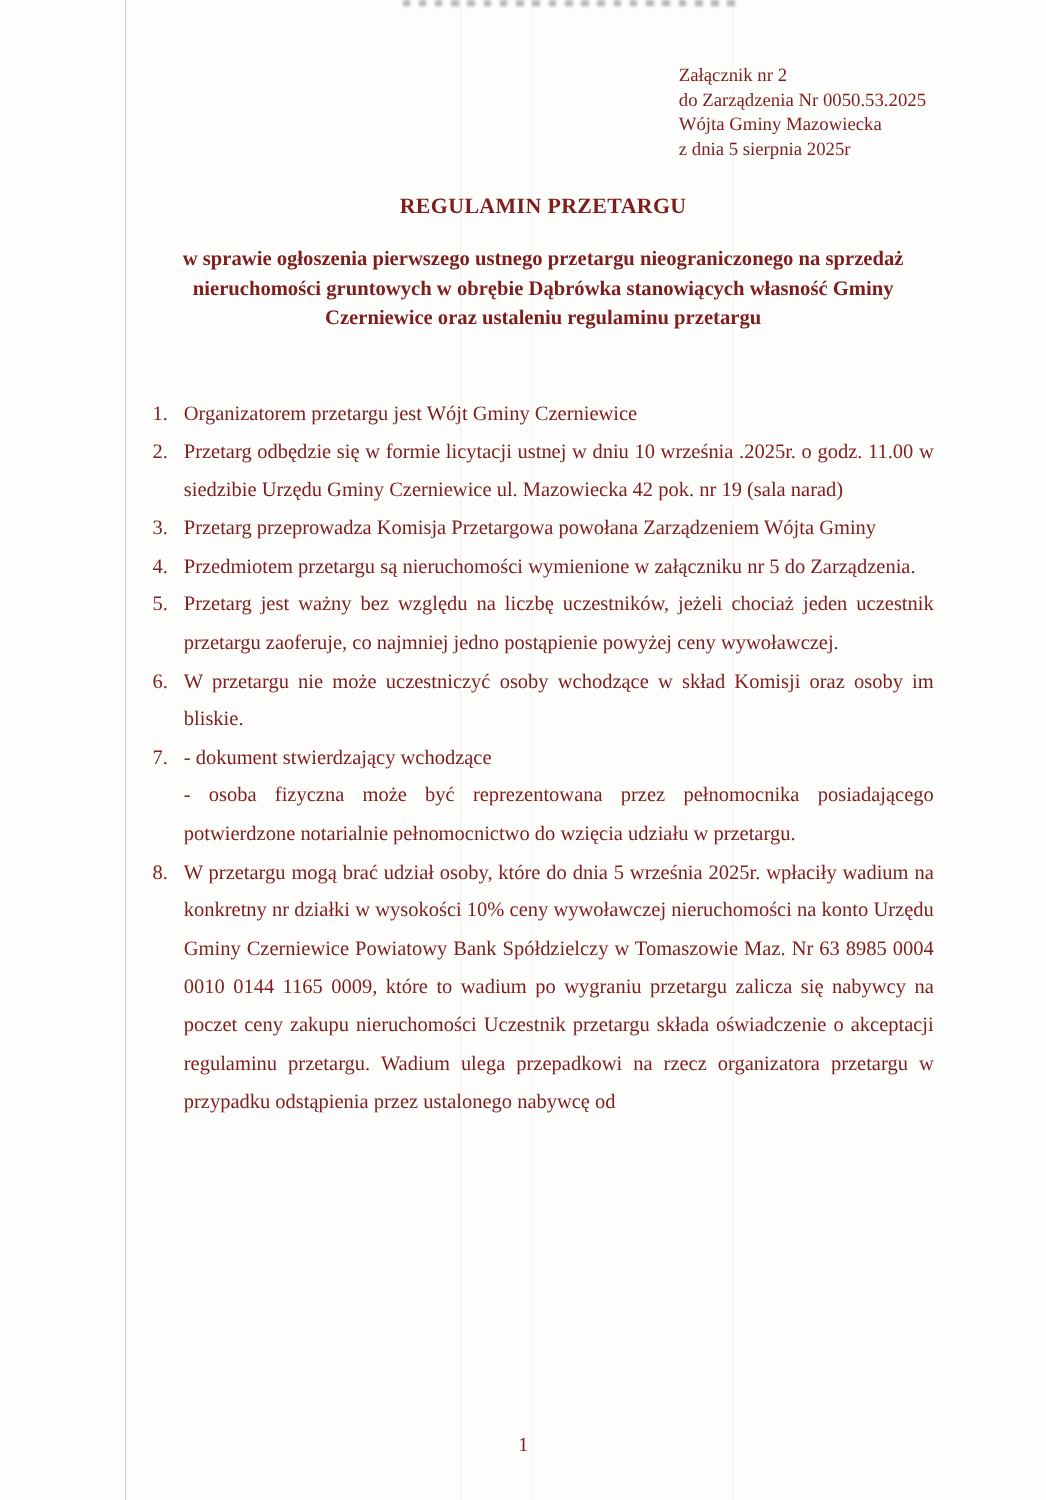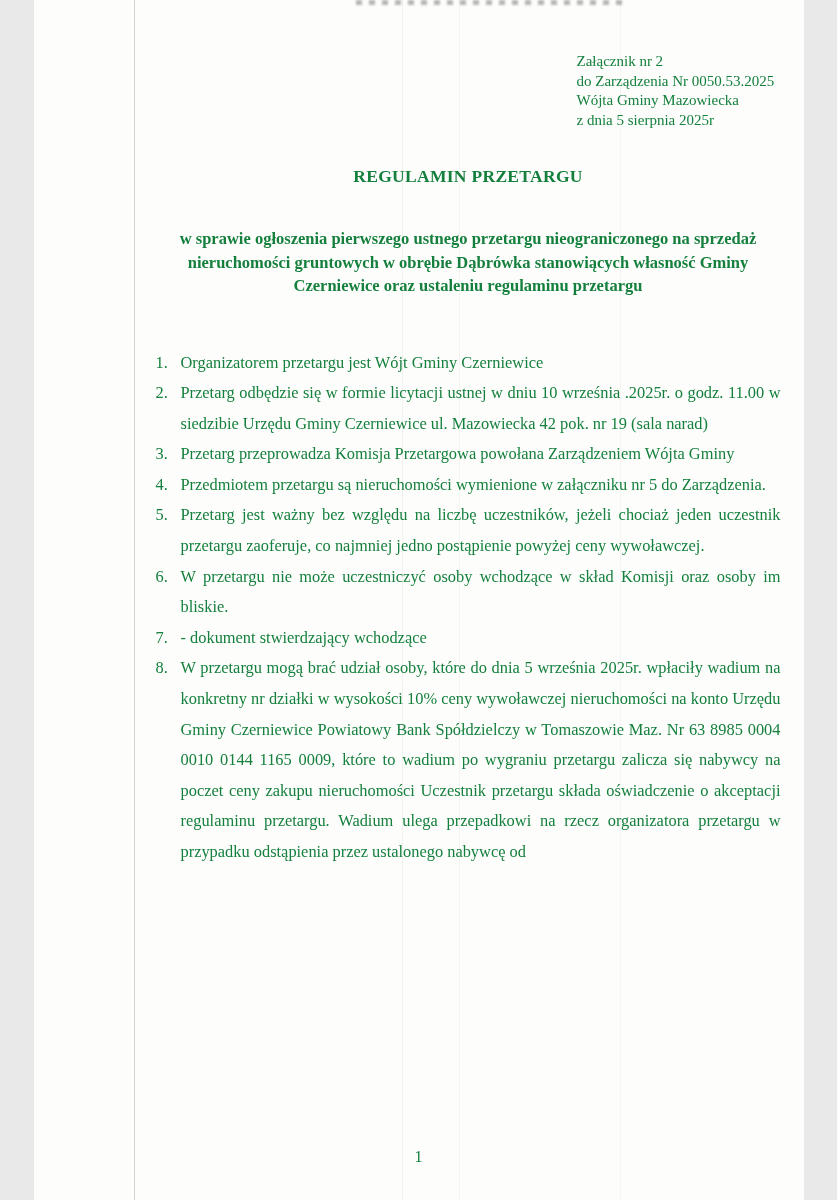--- a/index.html
+++ b/index.html
@@ -1,23 +1,23 @@
 <!DOCTYPE html>
 <html lang="pl"><head>
 <meta charset="utf-8">
 <style>
   html, body { margin: 0; padding: 0; background: #e9e9e9; }
   .page {
     position: relative;
-    width: 770px;
+    width: 837px;
     height: 1200px;
     margin: 0 auto;
     background: #fdfdfc;
     font-family: "Liberation Serif", serif;
-    color: #15803d;
+    color: #7f1d1d;
     overflow: hidden;
   }
   
   .edge-line {
     position: absolute; top: 0; left: 100px;
     width: 1px; height: 100%;
     background: #d3d3d0;
   }
   .streak { position: absolute; top: 0; width: 1px; height: 100%; background: #e6e6e2; }
   .streak.s1 { left: 368px; opacity: .5; }
@@ -36,28 +36,28 @@
     width: 625px;
   }
   .annex {
     margin-left: 421px;
     padding-top: 52px;
     font-size: 15px;
     line-height: 19.5px;
     white-space: nowrap;
   }
   .doc-title {
-    margin: 36px 0 0 0;
+    margin: 24px 0 0 0;
     text-align: center;
     font-size: 17.5px;
     font-weight: bold;
     letter-spacing: .3px;
   }
   .doc-subtitle {
-    margin: 40px auto 0 auto;
+    margin: 20px auto 0 auto;
     max-width: 614px;
     text-align: center;
     font-weight: bold;
     font-size: 16.5px;
     line-height: 23.5px;
   }
   .list {
     margin-top: 50px;
     font-size: 16.4px;
     line-height: 30.6px;
@@ -127,20 +127,21 @@
 
       <div class="item">
         <span class="num">6.</span>
         <div class="itxt">W przetargu nie może uczestniczyć osoby wchodzące w skład Komisji oraz osoby im bliskie.</div>
       </div>
 
       <div class="item">
         <span class="num">7.</span>
         <div class="itxt">
           <div class="sub-line">- dokument stwierdzający wchodzące</div>
+          <div class="sub-line">- osoba fizyczna może być reprezentowana przez pełnomocnika posiadającego potwierdzone notarialnie pełnomocnictwo do wzięcia udziału w przetargu.</div>
         </div>
       </div>
 
       <div class="item">
         <span class="num">8.</span>
         <div class="itxt">W przetargu mogą brać udział osoby, które do dnia 5 września 2025r. wpłaciły wadium na konkretny nr działki w wysokości 10% ceny wywoławczej nieruchomości na konto Urzędu Gminy Czerniewice Powiatowy Bank Spółdzielczy w Tomaszowie Maz.  Nr 63 8985 0004 0010 0144 1165 0009, które to wadium po wygraniu przetargu zalicza się nabywcy na poczet ceny zakupu nieruchomości Uczestnik przetargu składa oświadczenie o akceptacji regulaminu przetargu. Wadium ulega przepadkowi na rzecz organizatora przetargu w przypadku odstąpienia przez ustalonego nabywcę od</div>
       </div>
 
     </div>
   </div>

